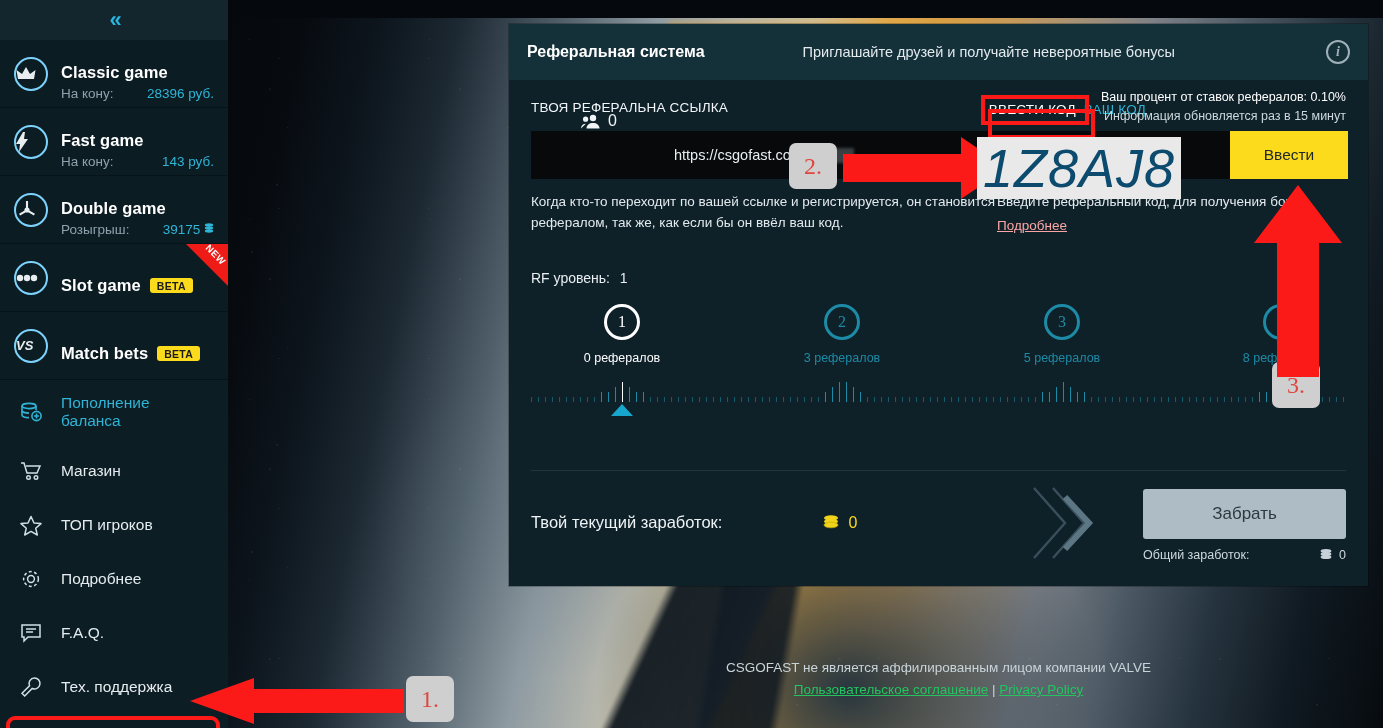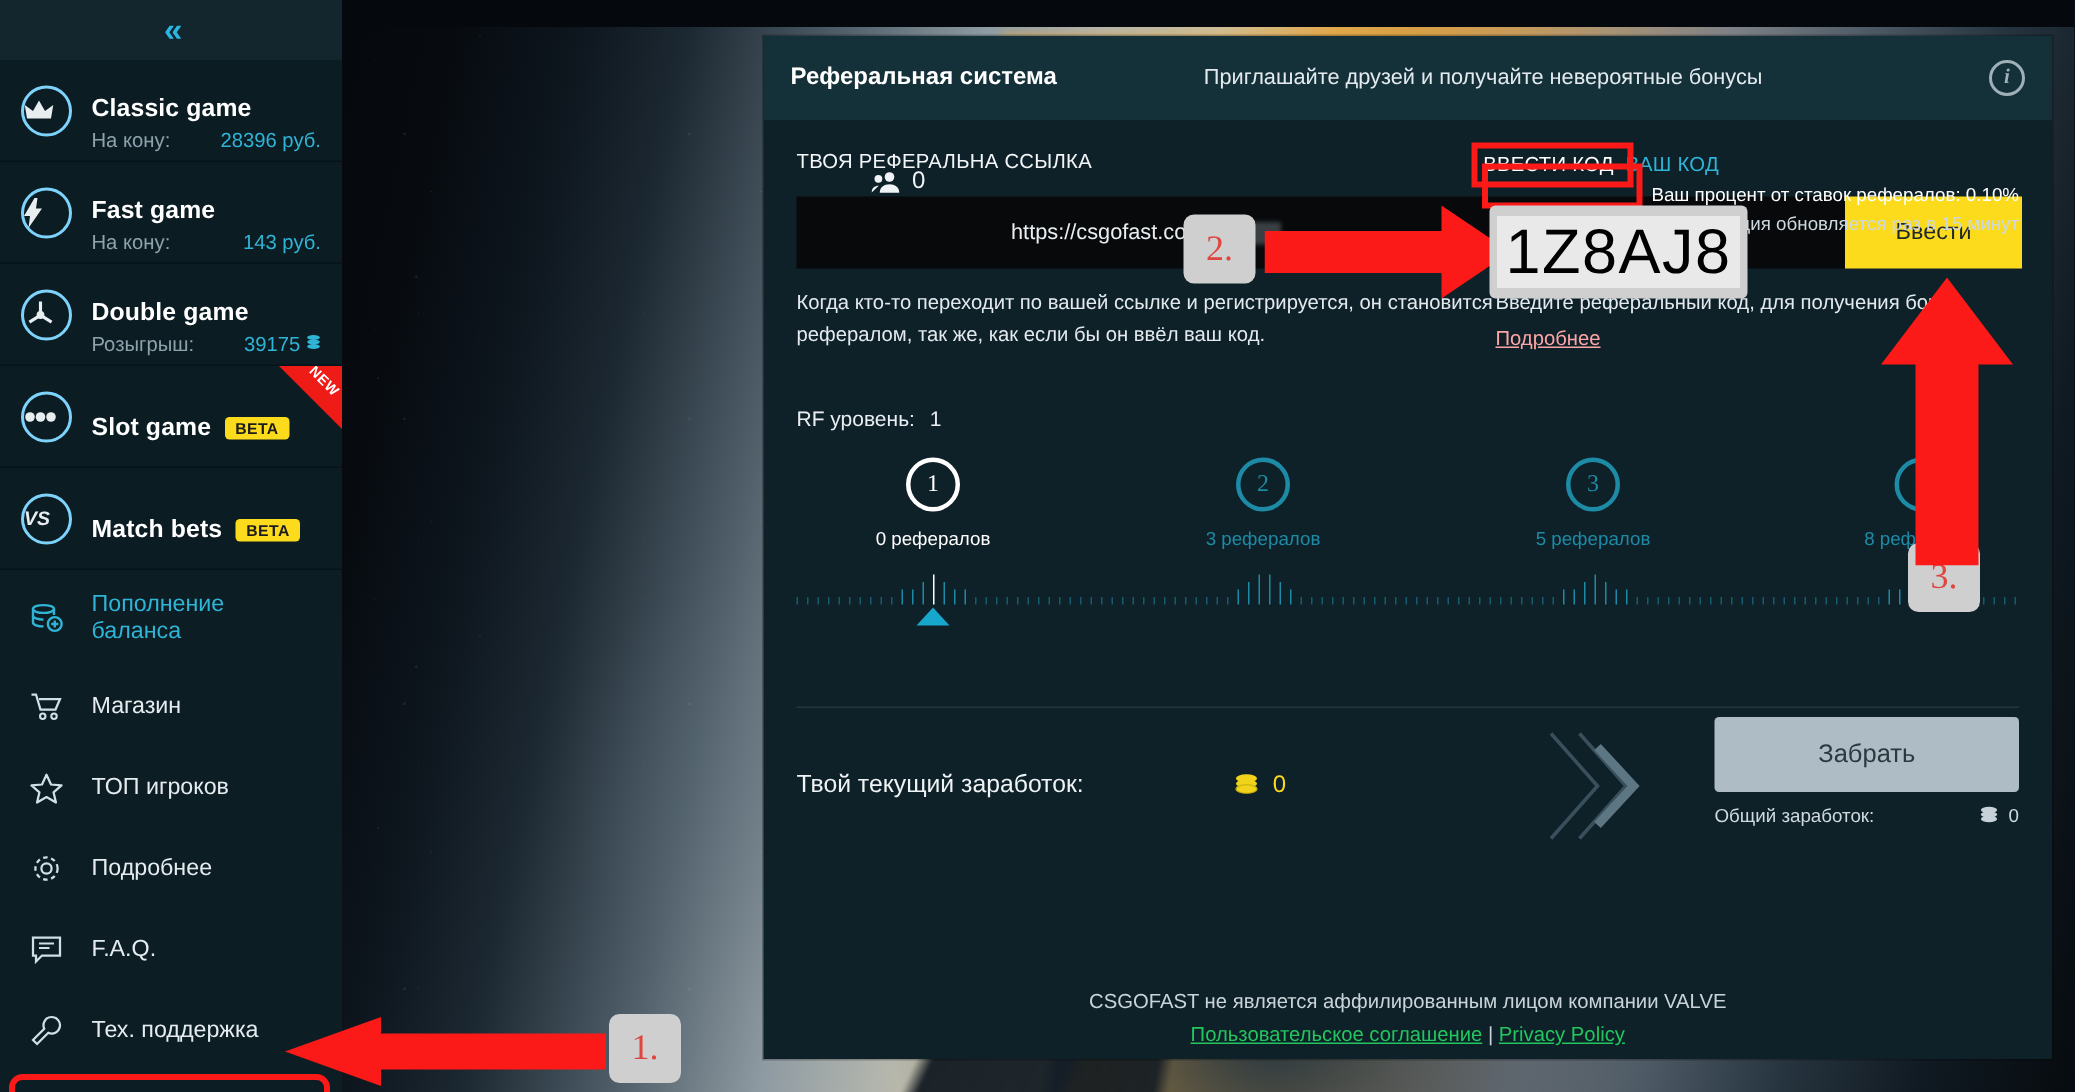--- a/index.html
+++ b/index.html
@@ -124,21 +124,21 @@
   .sb-free {
     position: relative; margin: 2px 8px 0 6px;
     height: 56px; padding: 0 10px;
     display: flex; align-items: center; gap: 13px;
     border: 4px solid #fb1a17; border-radius: 9px;
     color: #ffffff; font-size: 16.5px; cursor: pointer;
   }
 
   
   .panel {
-    position: absolute; left: 509px; top: 24px; width: 859px; height: 682px;
+    position: absolute; left: 509px; top: 24px; width: 859px; height: 562px;
     background: #0e2028; z-index: 10;
     box-shadow: 0 0 0 1px rgba(0,0,0,.25);
   }
   .panel-head {
     height: 56px; background: #143039;
     display: flex; align-items: center; padding: 0 18px; position: relative;
   }
   .panel-title { color: #fff; font-size: 16px; font-weight: bold; }
   .panel-sub { color: #e2eaee; font-size: 14.5px; margin-left: 98px; }
   .info-ico {
@@ -210,33 +210,33 @@
     border-left: 11px solid transparent; border-right: 11px solid transparent;
     border-bottom: 12px solid #17a7cc; margin-left: -11px;
   }
   .ref-count {
     position: absolute; left: 72px; top: 32px;
     display: flex; align-items: center; gap: 7px; color: #f0f4f6; font-size: 16px;
   }
   .pct-box {
     position: absolute; right: 0; top: 10px; text-align: right;
   }
-  .pct-1 { color: #ffffff; font-size: 12.5px; margin-top: 33px; }
+  .pct-1 { color: #ffffff; font-size: 12.5px; }
   .pct-2 { color: #cdd9de; font-size: 12.5px; margin-top: 5px; }
   .divider { height: 1px; background: #20363e; margin: 56px 0 0; }
 
   .earn-row { display: flex; align-items: center; height: 104px; position: relative; }
   .earn-label { color: #eef3f5; font-size: 16.5px; }
   .earn-val { display: flex; align-items: center; gap: 8px; margin-left: 100px; color: #fcdb1c; font-size: 16px; }
   .chev {
     position: absolute; left: 498px; top: 50%; transform: translateY(-50%);
     display: flex; gap: 0;
   }
   .chev svg { display: block; }
-  .take-wrap { position: absolute; right: 0; top: 6px; width: 203px; }
+  .take-wrap { position: absolute; right: 0; top: 18px; width: 203px; }
   .btn-take {
     width: 203px; height: 50px; background: #aebdc5; color: #2d3940;
     font-size: 17px; display: flex; align-items: center; justify-content: center;
     border-radius: 3px; cursor: pointer;
   }
   .total-row {
     display: flex; justify-content: space-between; align-items: center;
     margin-top: 9px; color: #cfdade; font-size: 12.5px;
   }
   .total-row .tv { display: flex; align-items: center; gap: 6px; color: #cfdade; }
@@ -258,22 +258,22 @@
     border-radius: 7px; display: flex; align-items: center; justify-content: center;
     font-family: "Liberation Serif", serif;
   }
   .arrow-left, .arrow-right, .arrow-up { position: absolute; z-index: 61; }
   .code-highlight {
     position: absolute; z-index: 62;
     background: #cfcfcf; border-radius: 4px;
     display: flex; align-items: center; justify-content: center;
   }
   .code-highlight .txt {
-    background: #e9e9e9; color: #000000; font-size: 42px; letter-spacing: 1px;
-    padding: 0 6px; font-family: "Liberation Sans", sans-serif;
+    background: #e9e9e9; color: #0c4a6e; font-size: 54px; letter-spacing: 1px;
+    padding: 0 6px; font-family: "Liberation Sans", sans-serif; font-style: italic;
   }
 </style>
 </head>
 <body>
 
 <div id="root">
 
   <div class="bg">
     <div class="bg-noise"></div>
     <div class="bg-orange-band"></div>

